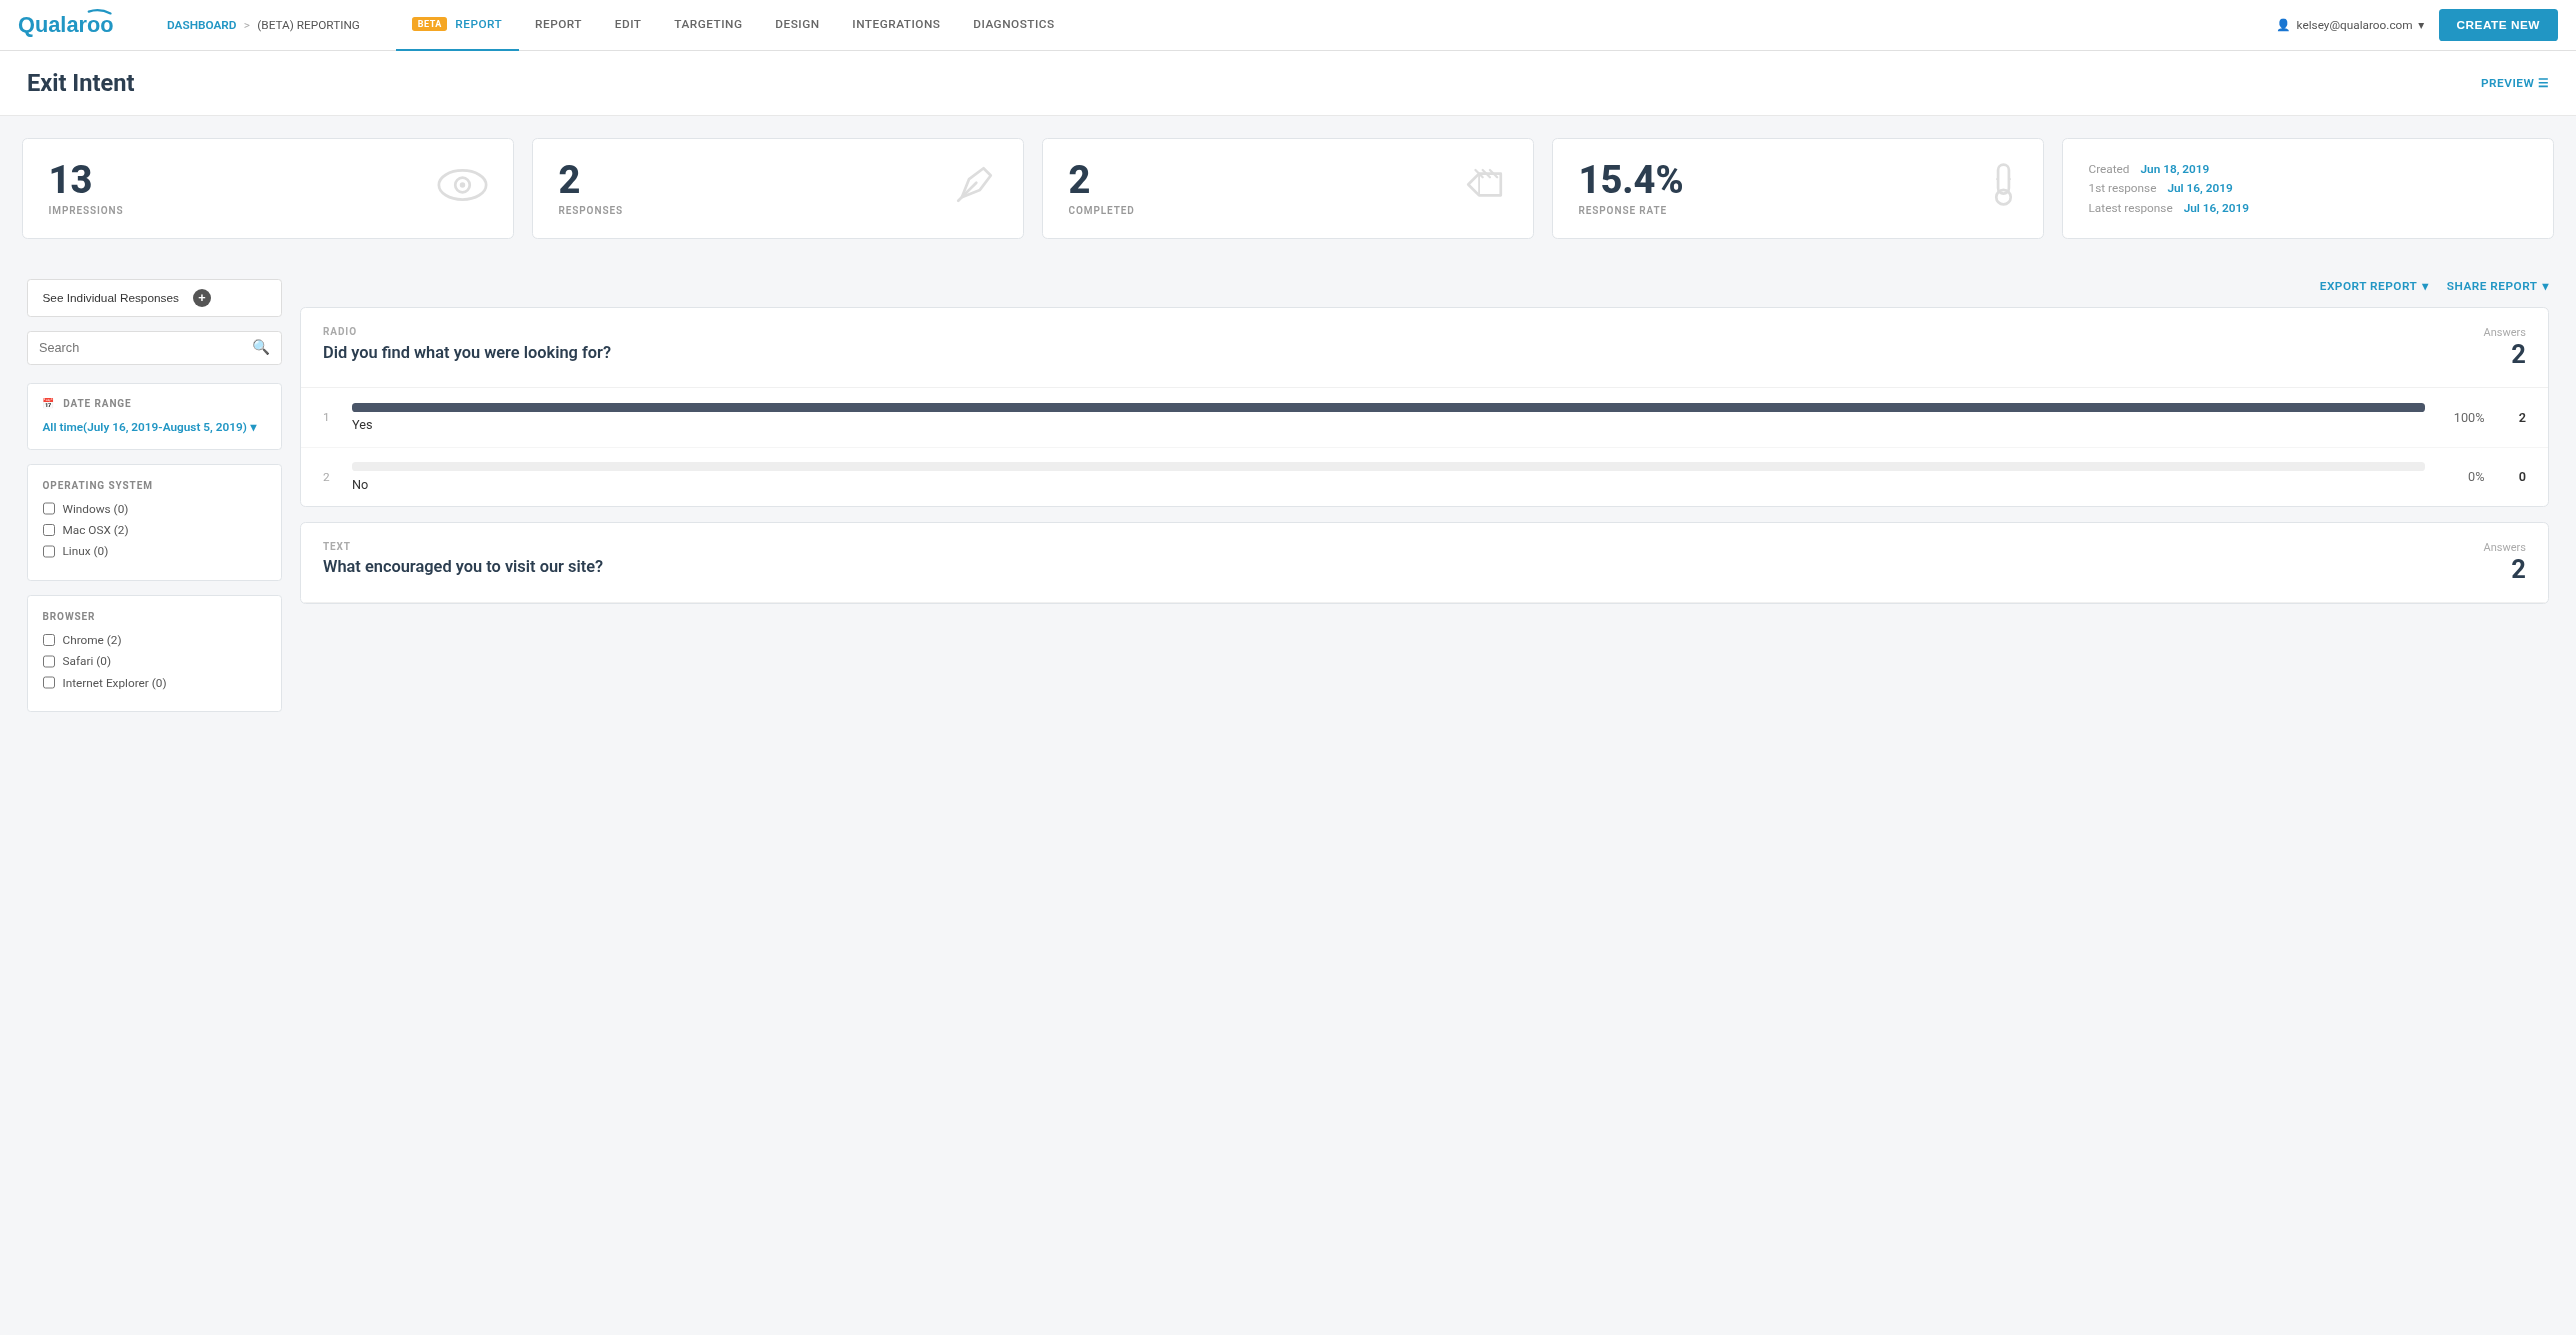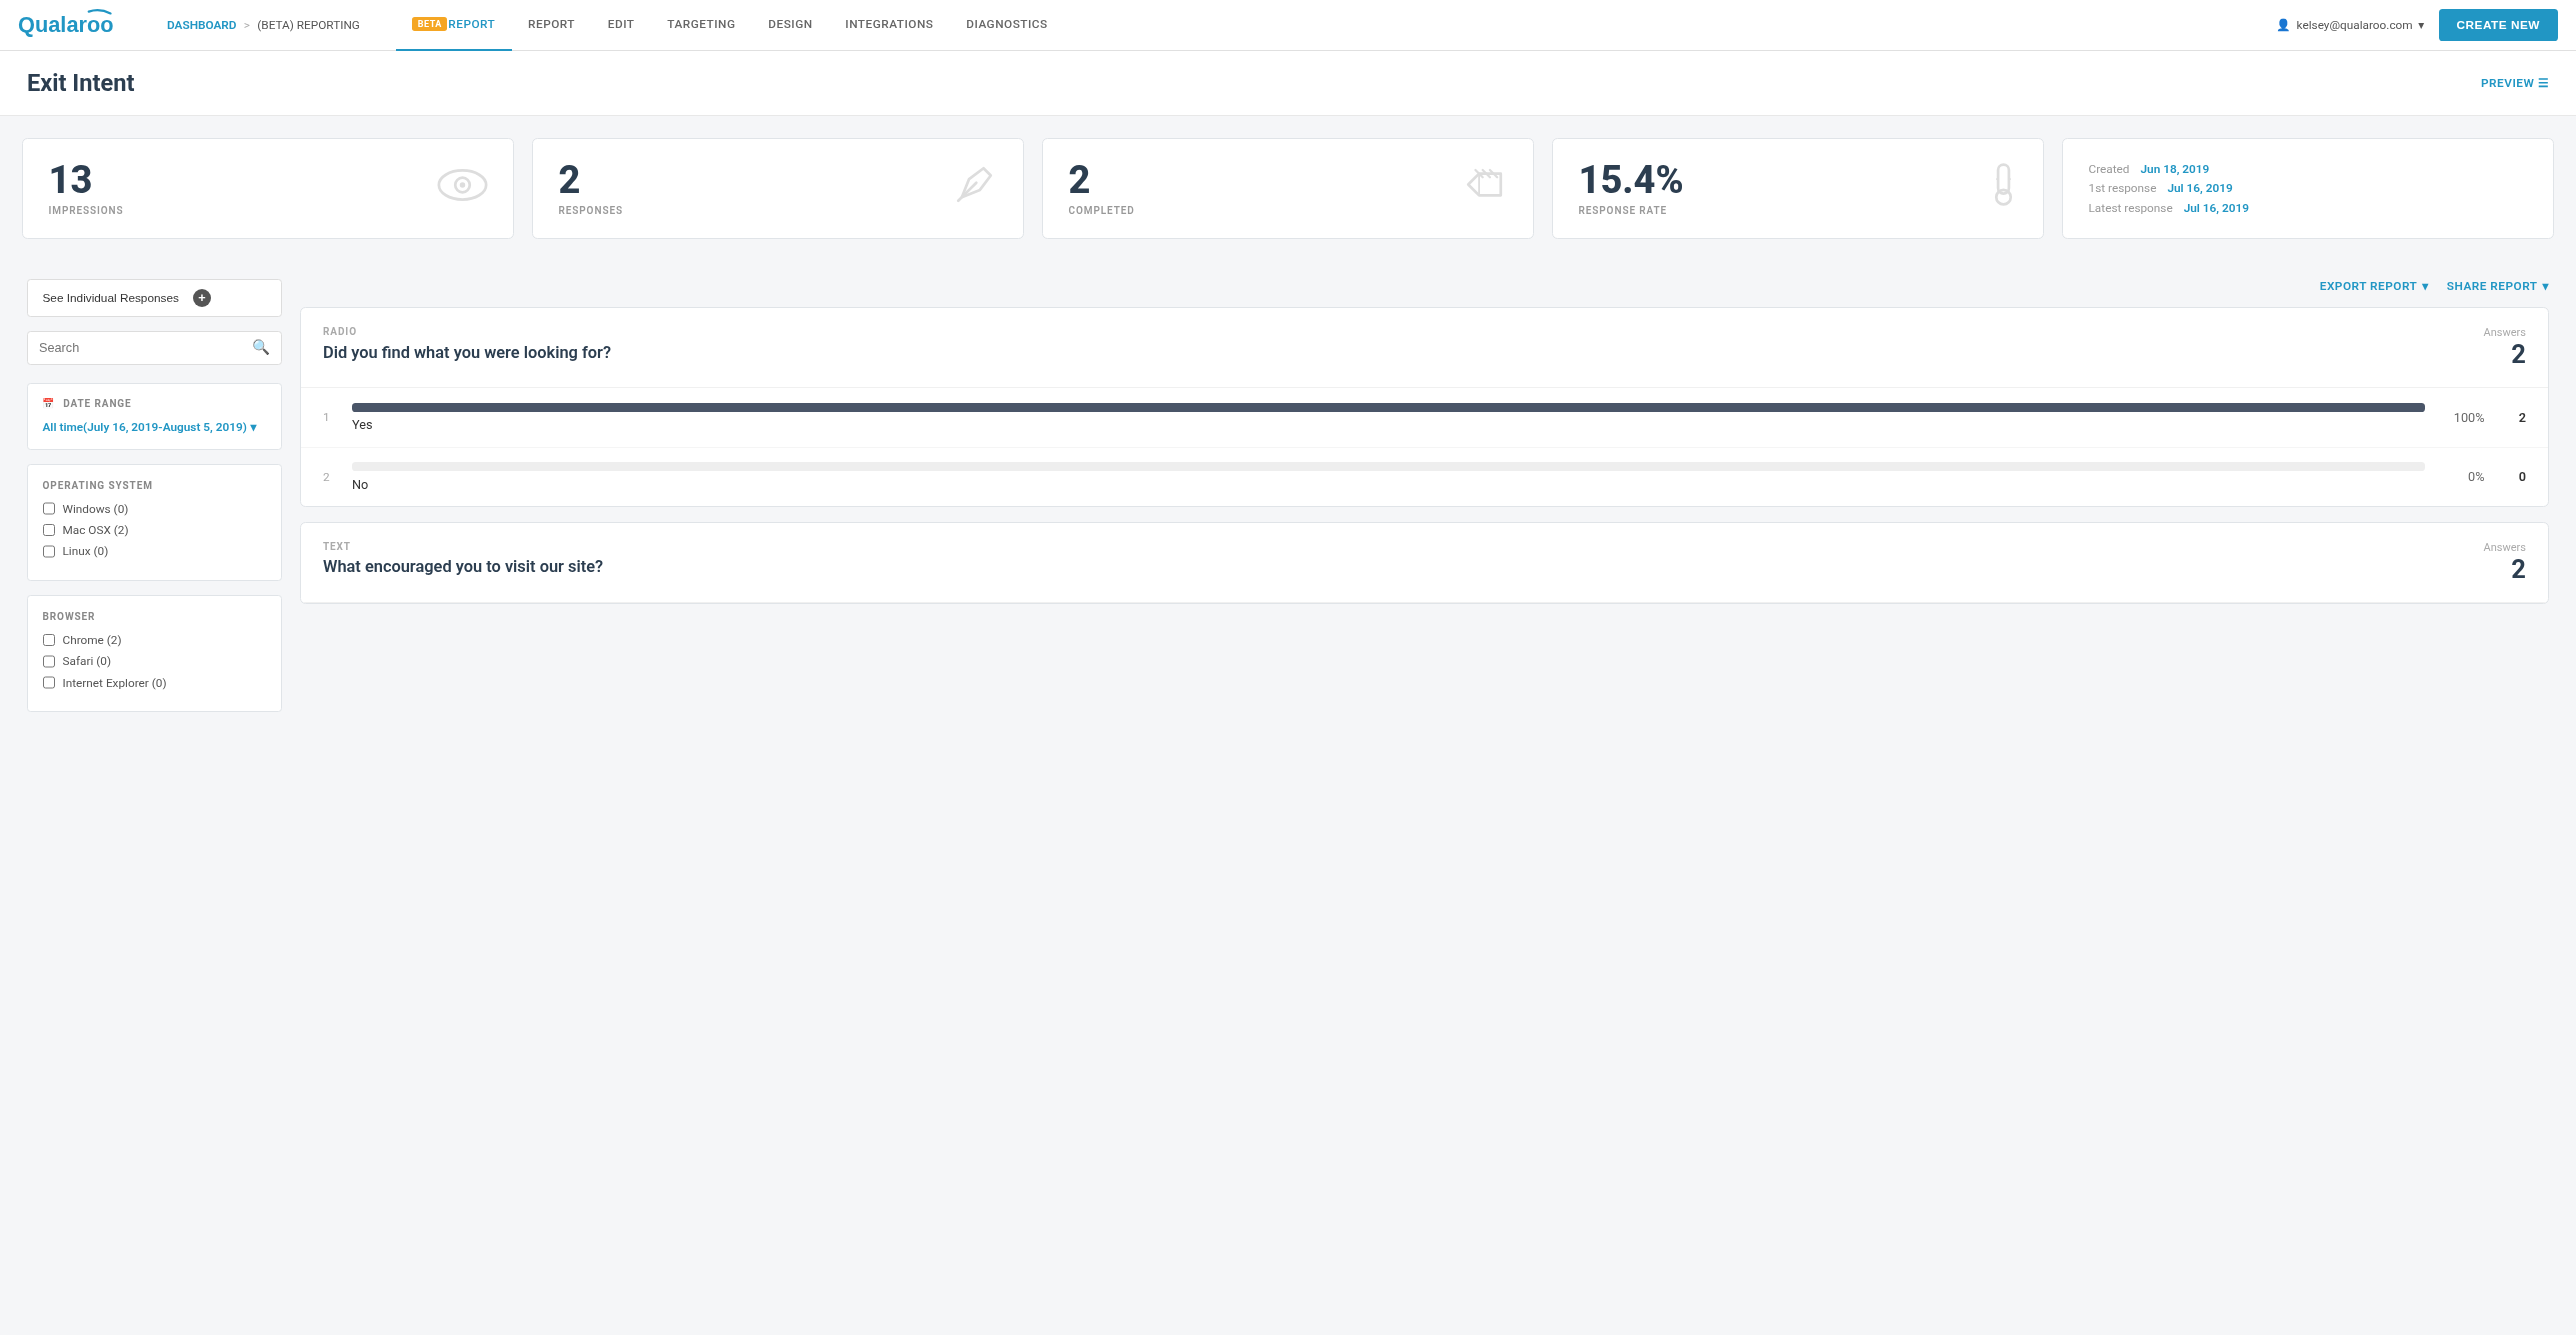--- a/index.html
+++ b/index.html
@@ -9,21 +9,21 @@
     .topnav { background: #fff; border-bottom: 0.9px solid #e0e0e0; display: flex; align-items: center; padding: 0 18px; height: 51px; }
     .logo { display: flex; align-items: center; margin-right: 22px; }
     .logo-text { color: #2196c4; font-size: 20px; font-weight: 700; }
     .breadcrumb { display: flex; align-items: center; gap: 7.3px; color: #555; font-size: 11.8px; }
     .breadcrumb .dash { color: #2196c4; font-weight: 600; cursor: pointer; }
     .breadcrumb .sep { color: #aaa; }
     .breadcrumb .current { color: #555; }
     .nav-tabs { display: flex; align-items: center; margin-left: 36px; gap: 0; }
     .nav-tab { padding: 0 16.4px; height: 51px; display: flex; align-items: center; font-size: 11.8px; font-weight: 500; color: #666; cursor: pointer; border-bottom: 2.7px solid transparent; text-transform: uppercase; letter-spacing: 0.5px; }
     .nav-tab.active { color: #2196c4; border-bottom: 2.7px solid #2196c4; }
-    .nav-tab.beta { display: flex; align-items: center; gap: 1px; }
+    .nav-tab.beta { display: flex; align-items: center; gap: 8px; }
     .beta-badge { background: #f5a623; color: #fff; font-size: 9px; font-weight: 700; padding: 1.8px 5.5px; border-radius: 2.7px; }
     .nav-right { margin-left: auto; display: flex; align-items: center; gap: 14.5px; }
     .user-info { display: flex; align-items: center; gap: 5.5px; color: #555; font-size: 11.8px; cursor: pointer; }
     .user-icon { color: #888; }
     .create-btn { background: #2196c4; color: #fff; border: none; padding: 9px 18px; border-radius: 3.6px; font-size: 11.8px; font-weight: 600; cursor: pointer; text-transform: uppercase; letter-spacing: 0.5px; }
 
     
     .page-header { background: #fff; padding: 18px 27px; border-bottom: 0.9px solid #e8e8e8; display: flex; align-items: center; justify-content: space-between; }
     .page-title { font-size: 23.6px; font-weight: 700; color: #2c3e50; }
     .preview-btn { color: #2196c4; font-size: 11.8px; font-weight: 600; cursor: pointer; display: flex; align-items: center; gap: 3.6px; text-transform: uppercase; letter-spacing: 0.5px; }

